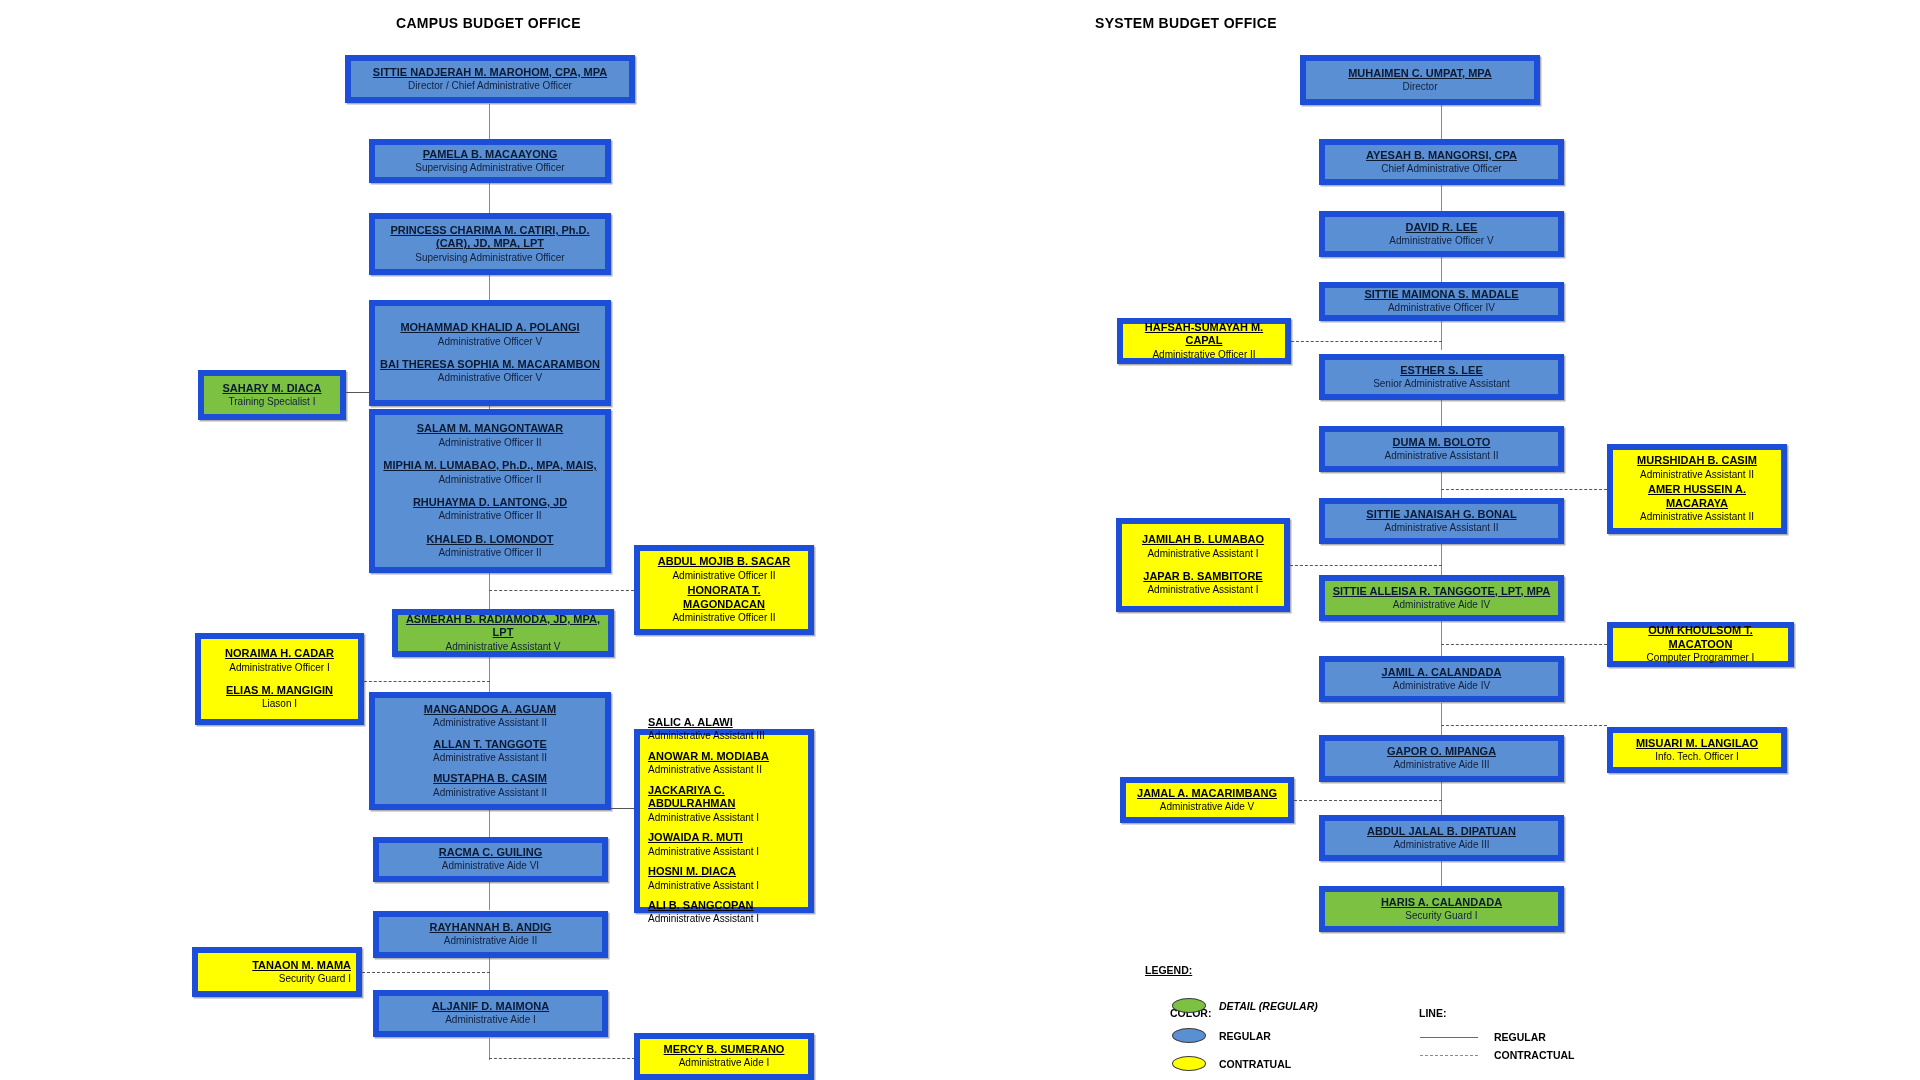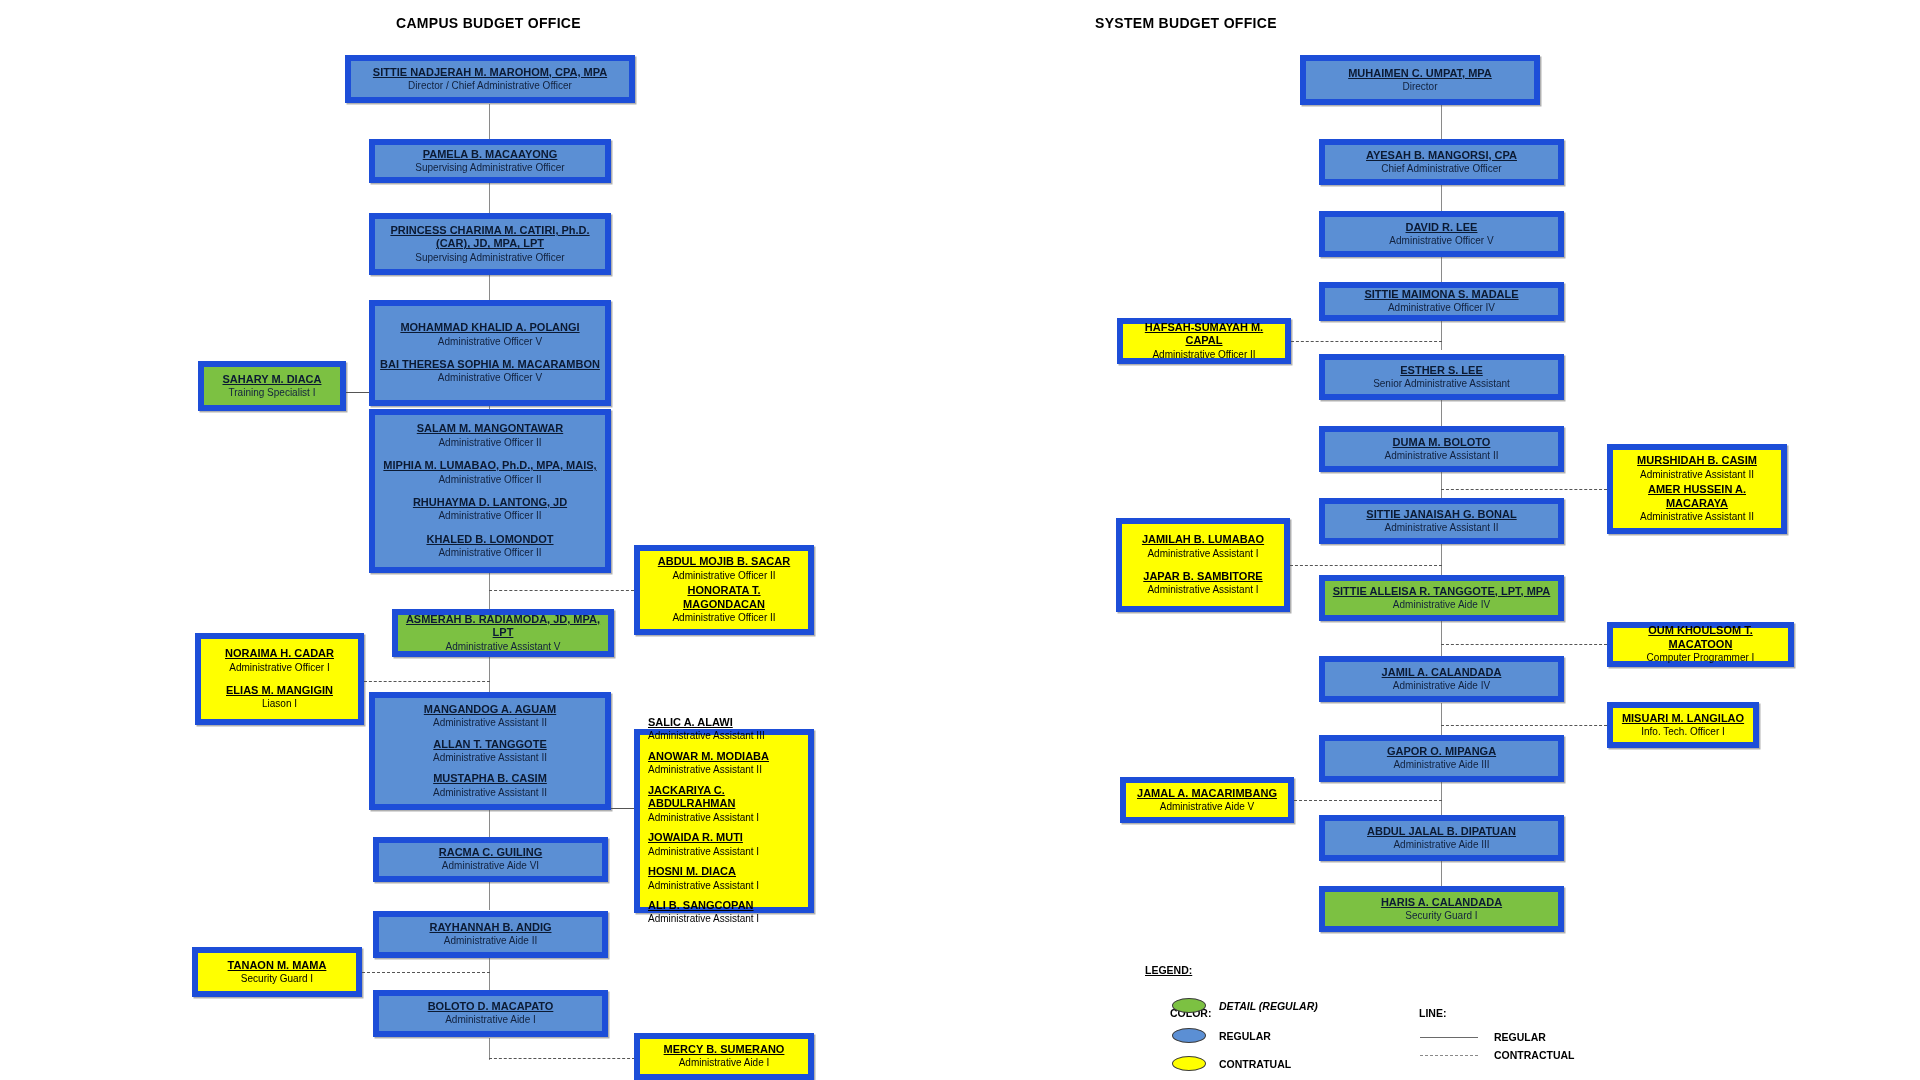--- a/index.html
+++ b/index.html
@@ -165,21 +165,21 @@
       <span class="nm">MOHAMMAD KHALID A. POLANGI</span>
       <span class="ps">Administrative Officer V</span>
     </div>
     <div class="gap"></div>
     <div class="entry">
       <span class="nm">BAI THERESA SOPHIA M. MACARAMBON</span>
       <span class="ps">Administrative Officer V</span>
     </div>
   </div>
 
-  <div class="node green" style="left:198px; top:361px; width:148px; height:50px;">
+  <div class="node green" style="left:198px; top:370px; width:148px; height:50px;">
     <div class="entry">
       <span class="nm">SAHARY M. DIACA</span>
       <span class="ps">Training Specialist I</span>
     </div>
   </div>
 
   <div class="node blue" style="left:369px; top:409px; width:242px; height:164px;">
     <div class="entry">
       <span class="nm">SALAM M. MANGONTAWAR</span>
       <span class="ps">Administrative Officer II</span>
@@ -283,30 +283,30 @@
     </div>
   </div>
 
   <div class="node blue" style="left:373px; top:911px; width:235px; height:47px;">
     <div class="entry">
       <span class="nm">RAYHANNAH B. ANDIG</span>
       <span class="ps">Administrative Aide II</span>
     </div>
   </div>
 
-  <div class="node yellow" style="left:192px; top:947px; width:170px; height:50px;">
+  <div class="node yellow" style="left:192px; top:947px; width:170px; height:50px;text-align:right;">
     <div class="entry">
       <span class="nm">TANAON M. MAMA</span>
       <span class="ps">Security Guard I</span>
     </div>
   </div>
 
   <div class="node blue" style="left:373px; top:990px; width:235px; height:47px;">
     <div class="entry">
-      <span class="nm">BOLOTO D. MACAPATO</span>
+      <span class="nm">ALJANIF D. MAIMONA</span>
       <span class="ps">Administrative Aide I</span>
     </div>
   </div>
 
   <div class="node yellow" style="left:634px; top:1033px; width:180px; height:47px;">
     <div class="entry">
       <span class="nm">MERCY B. SUMERANO</span>
       <span class="ps">Administrative Aide I</span>
     </div>
   </div>
@@ -423,21 +423,21 @@
     </div>
   </div>
 
   <div class="node blue" style="left:1319px; top:656px; width:245px; height:46px;">
     <div class="entry">
       <span class="nm">JAMIL A. CALANDADA</span>
       <span class="ps">Administrative Aide IV</span>
     </div>
   </div>
 
-  <div class="node yellow" style="left:1607px; top:702px; width:152px; height:46px;">
+  <div class="node yellow" style="left:1607px; top:727px; width:180px; height:46px;">
     <div class="entry">
       <span class="nm">MISUARI M. LANGILAO</span>
       <span class="ps">Info. Tech. Officer I</span>
     </div>
   </div>
 
   <div class="node blue" style="left:1319px; top:735px; width:245px; height:47px;">
     <div class="entry">
       <span class="nm">GAPOR O. MIPANGA</span>
       <span class="ps">Administrative Aide III</span>

